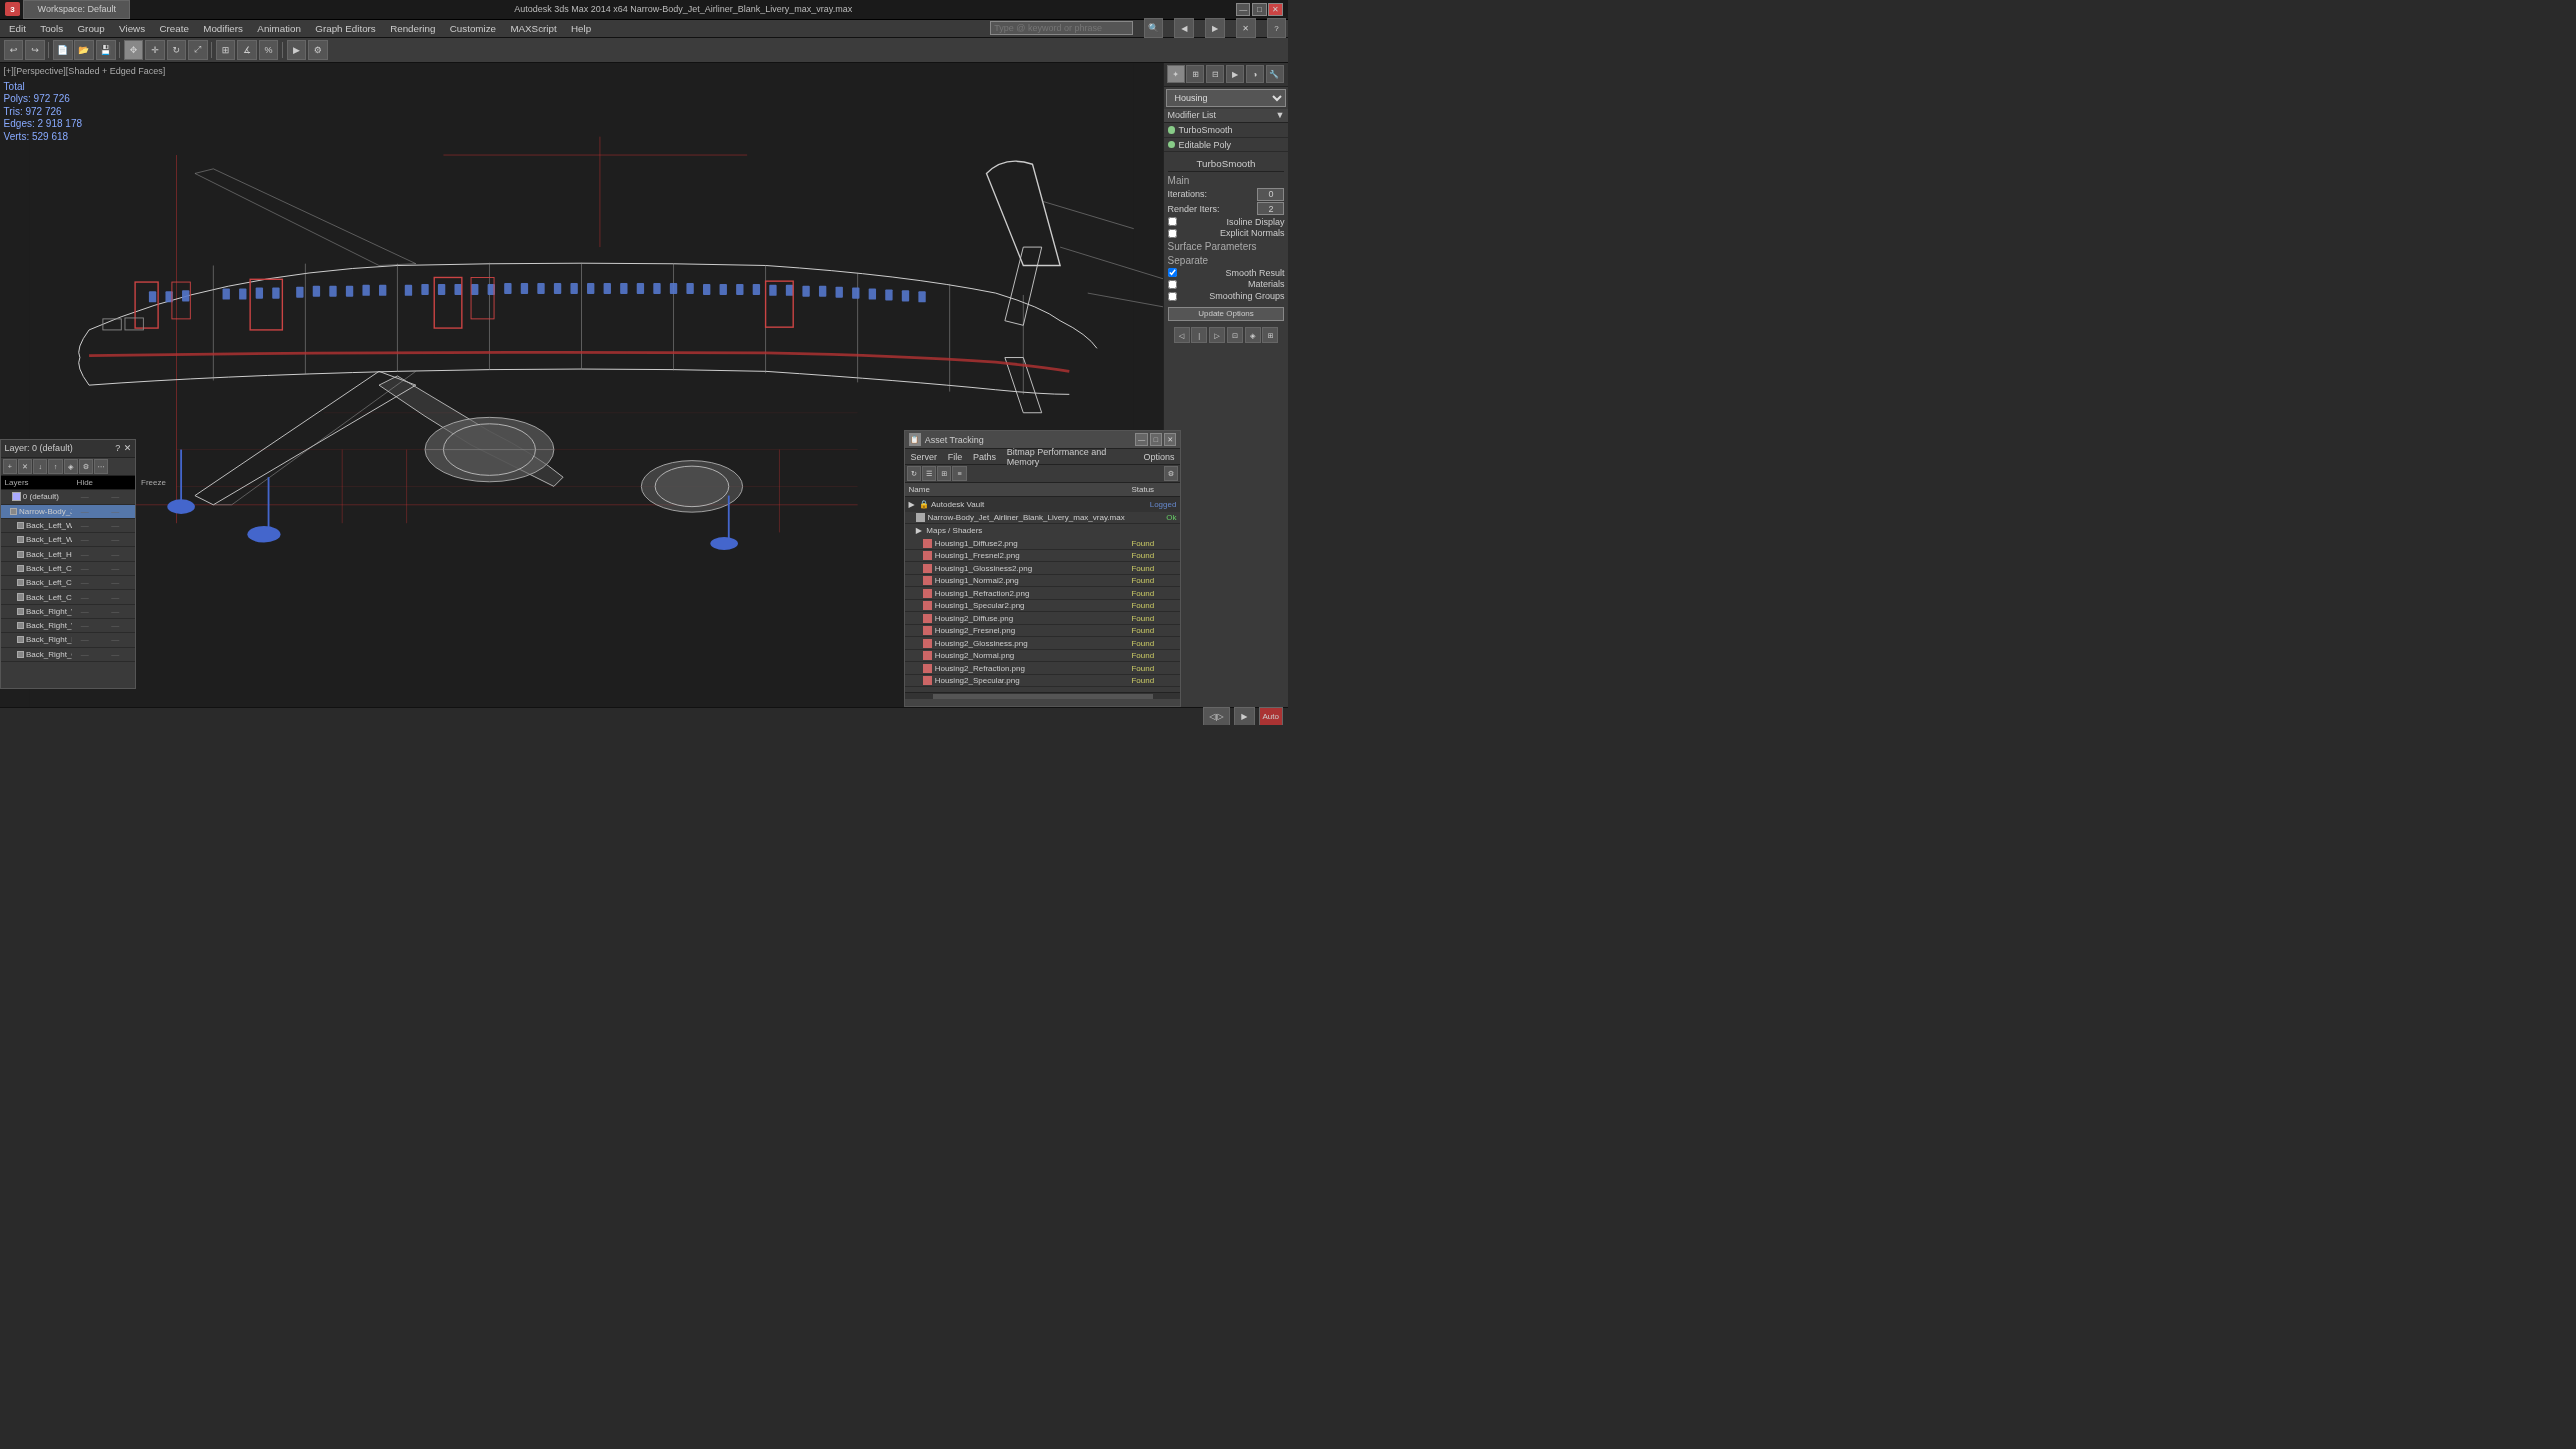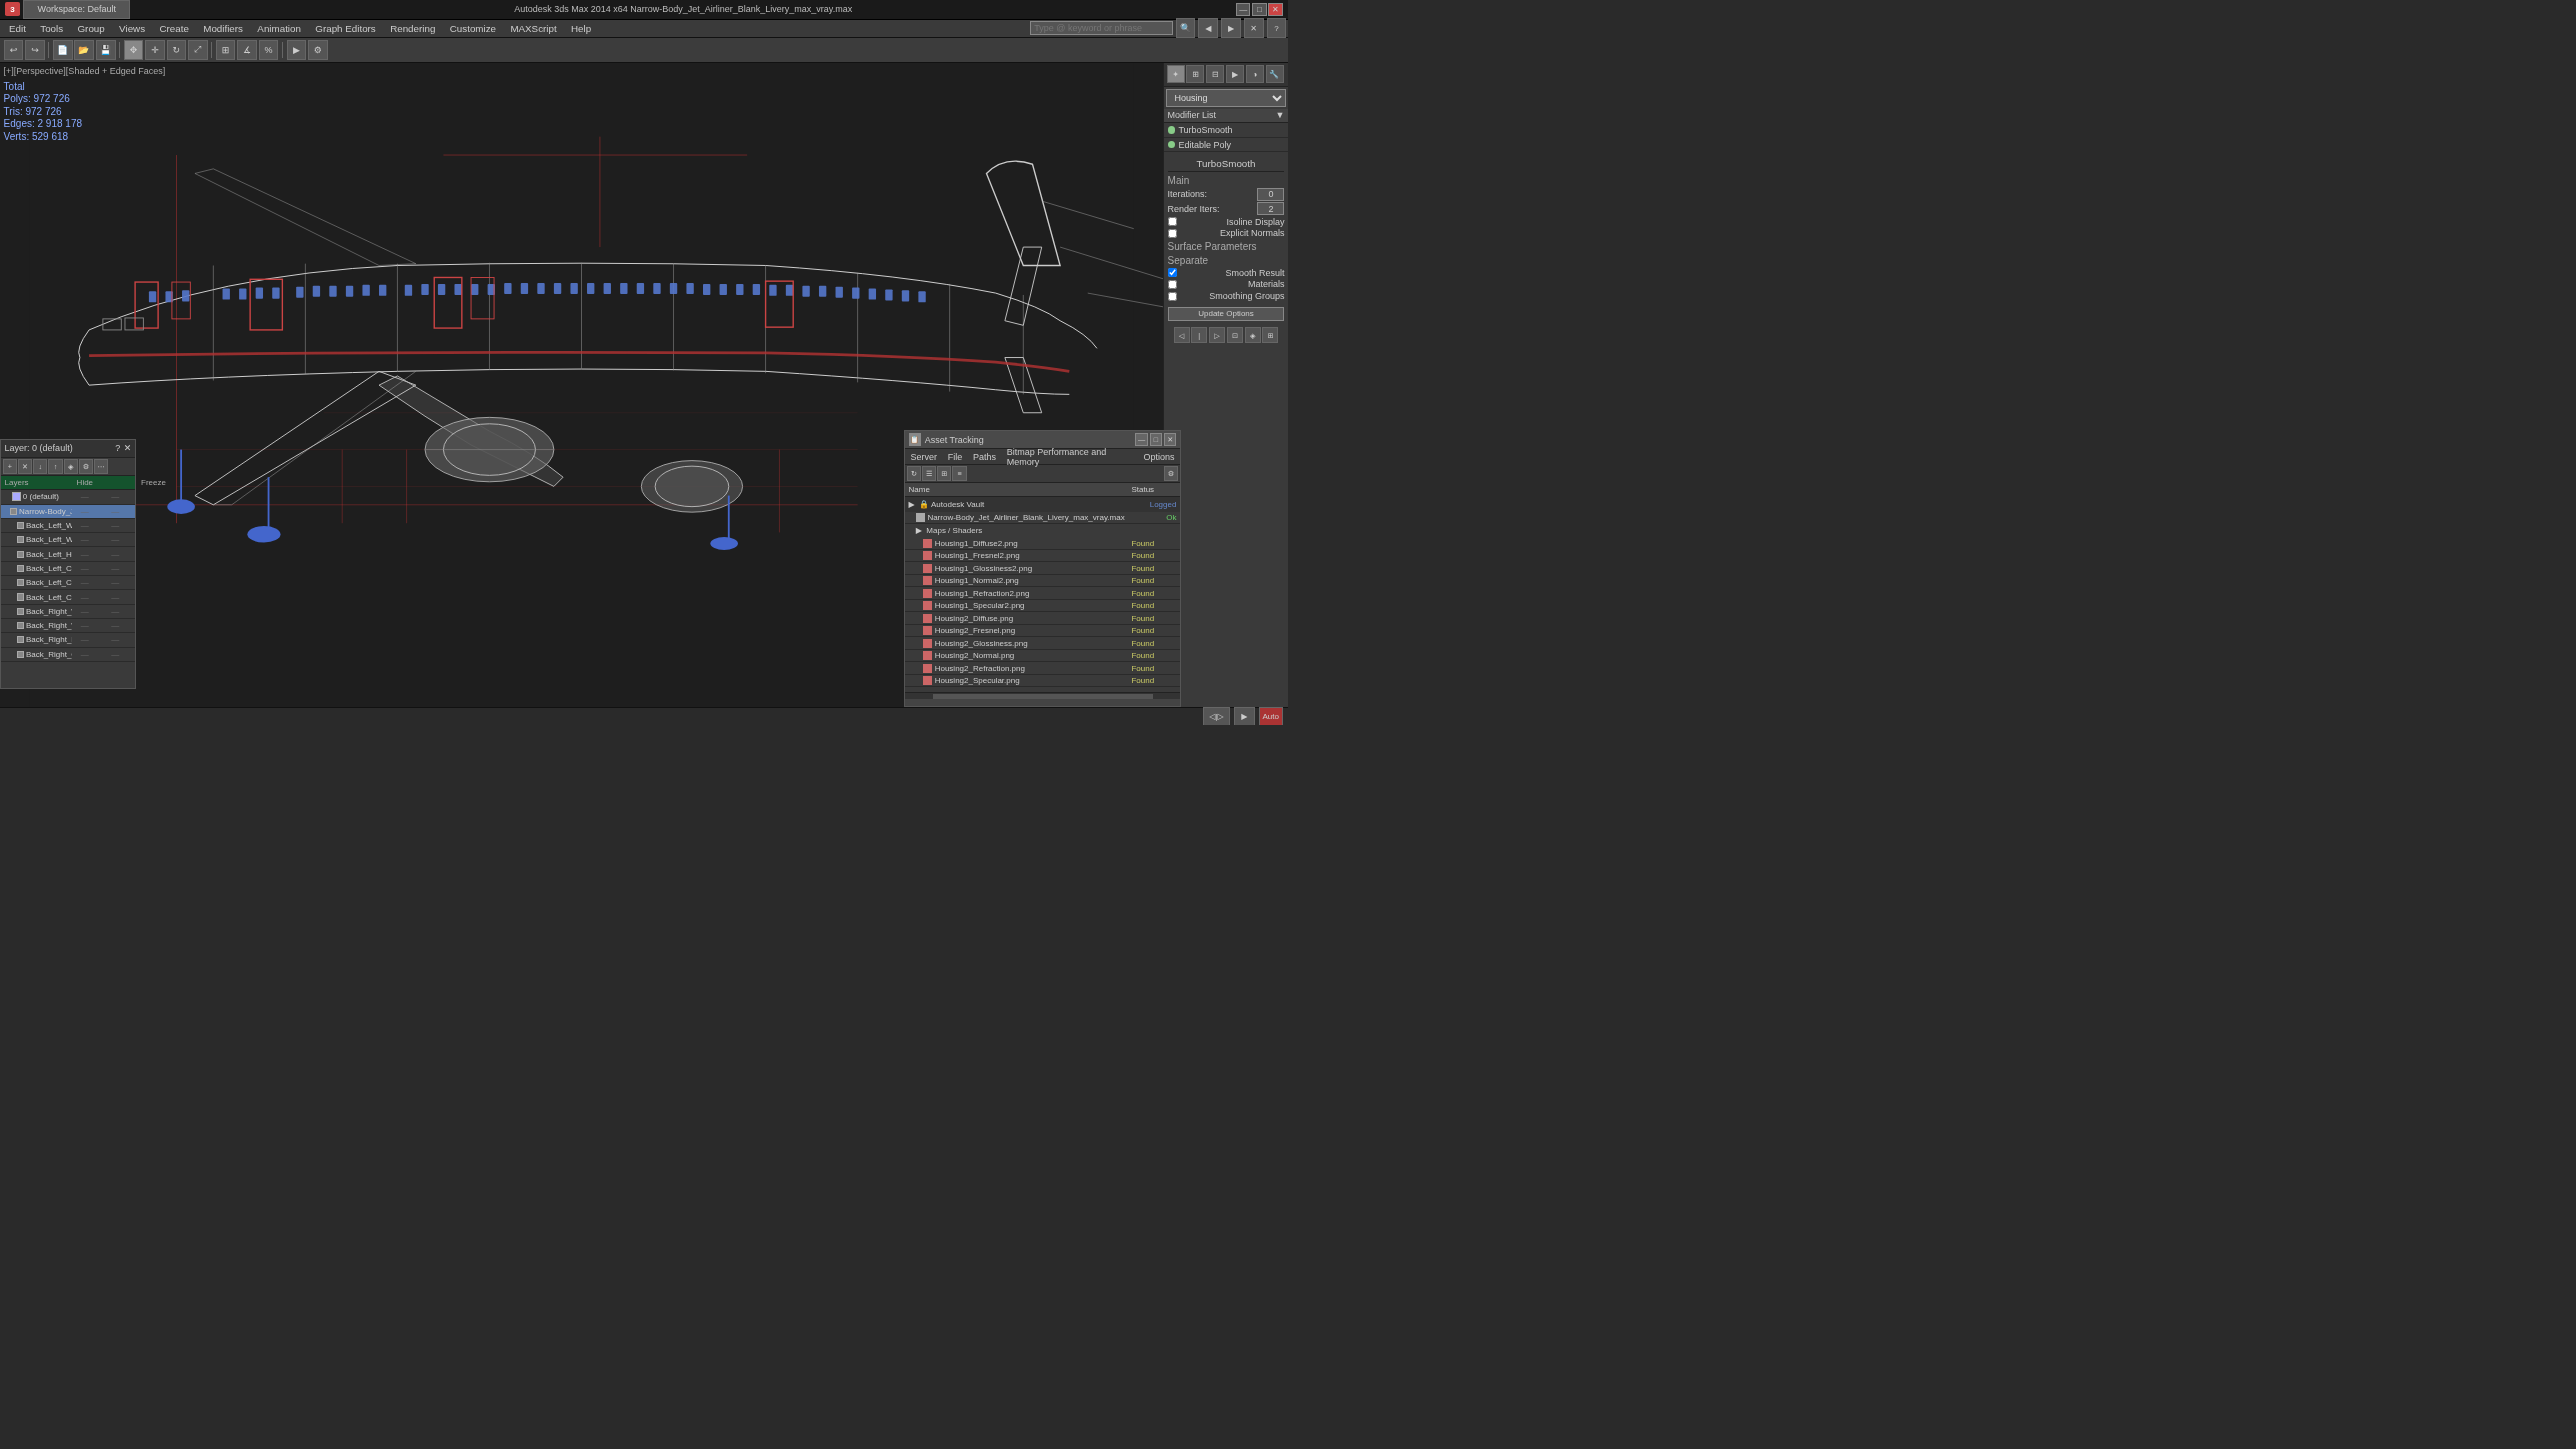--- a/index.html
+++ b/index.html
@@ -81,21 +81,21 @@
       cursor: pointer;
     }
     .toolbar-sep {
       width: 0.9px; height: 16px;
       background: #666;
       margin: 0 1.8px;
     }
     #search-bar {
       display: flex;
       align-items: center;
-      gap: 3px;
+      gap: 11px;
       margin-left: auto;
     }
     #search-input {
       width: 143px; height: 16px;
       background: #555;
       border: 0.9px solid #888;
       color: #aaa;
       font-size: 9px;
       padding: 0 3.6px;
     }
@@ -270,21 +270,21 @@
       background: #555;
       border: 0.9px solid #666;
       display: flex; align-items: center; justify-content: center;
       font-size: 7.2px; color: #ccc;
       cursor: pointer;
     }
     #layers-column-header {
       height: 14.3px;
       display: flex;
       align-items: center;
-      background: #14532d;
+      background: #000000;
       border-bottom: 0.9px solid #222;
       font-size: 8px;
       color: #aaa;
       padding: 0 3.6px;
       gap: 48px;
     }
     .layers-col-name { flex: 1; }
     .layers-col-hide { width: 25px; text-align: center; }
     .layers-col-freeze { width: 36px; text-align: center; }
     #layers-list {

